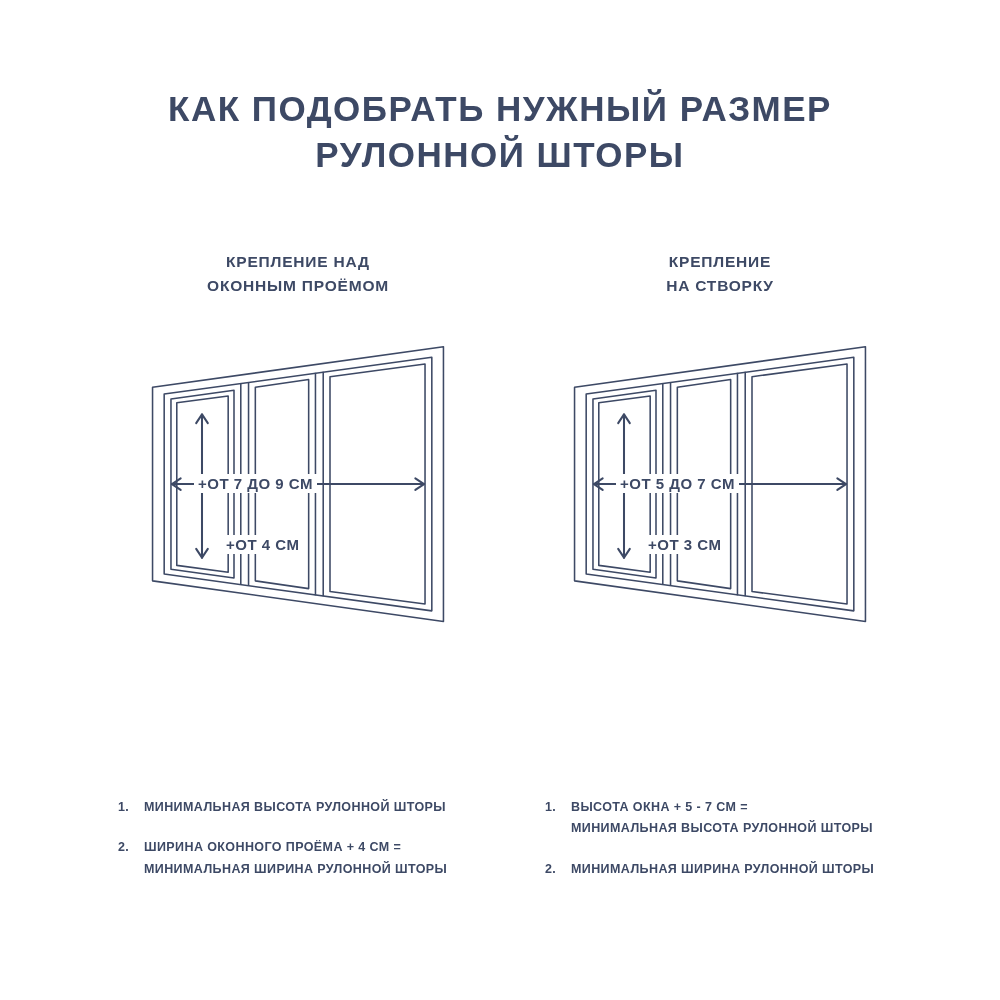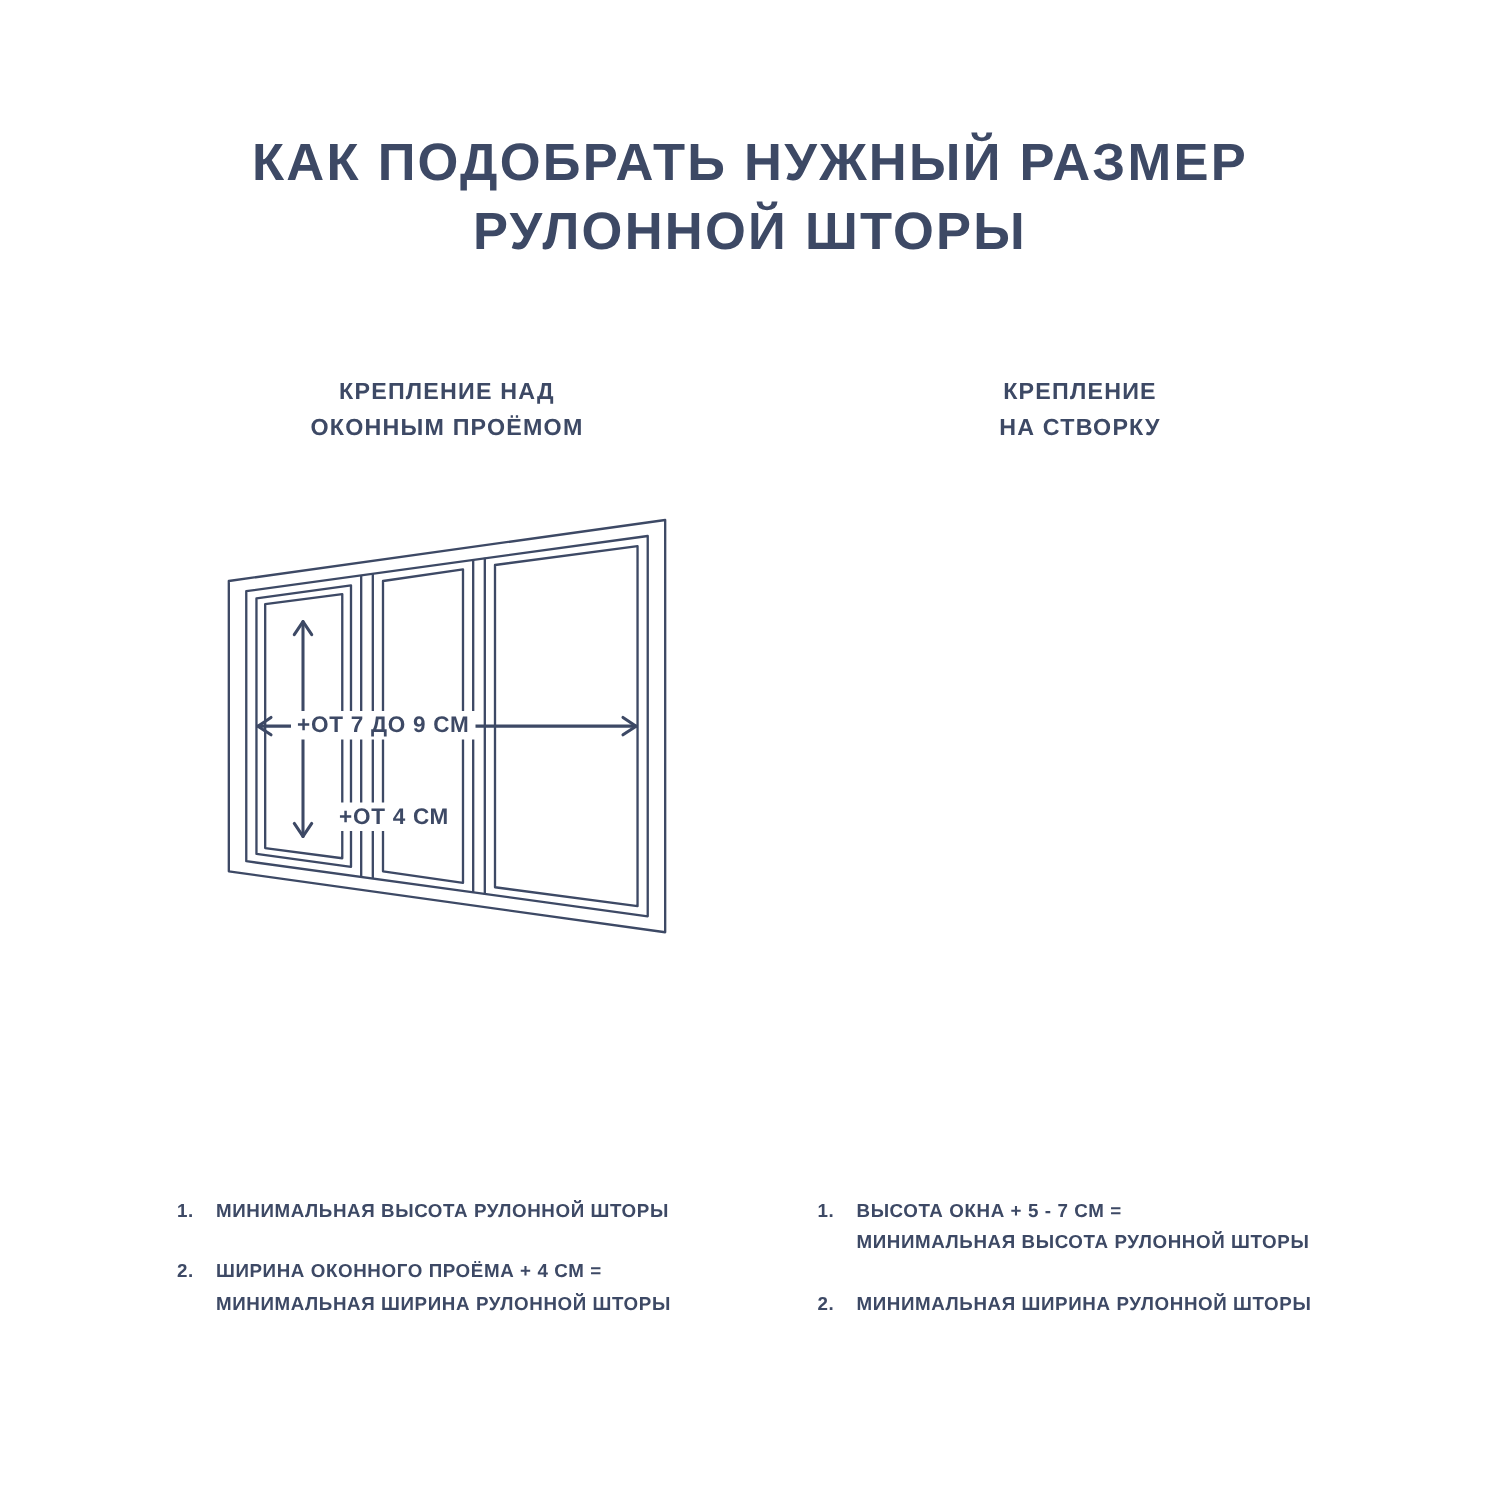--- a/index.html
+++ b/index.html
@@ -95,20 +95,27 @@
   </div>
 
   <div class="window-wrap win-left">
     <svg class="window" viewBox="0 0 330 310" preserveAspectRatio="none">
       <use href="#winSym"></use>
     </svg>
     <div class="m-label label-height">+ОТ 7 ДО 9 СМ</div>
     <div class="m-label label-width">+ОТ 4 СМ</div>
   </div>
 
+  <div class="window-wrap win-right">
+    <svg class="window" viewBox="0 0 330 310" preserveAspectRatio="none">
+      <use href="#winSym"></use>
+    </svg>
+    <div class="m-label label-height">+ОТ 5 ДО 7 СМ</div>
+    <div class="m-label label-width">+ОТ 3 СМ</div>
+  </div>
 
 
   <div class="calc-list list-left">
     <div class="list-item">
       <span class="num">1.</span>
       <span class="item-text">
         <span>МИНИМАЛЬНАЯ ВЫСОТА РУЛОННОЙ ШТОРЫ</span>
       </span>
     </div>
     <div class="list-item">

